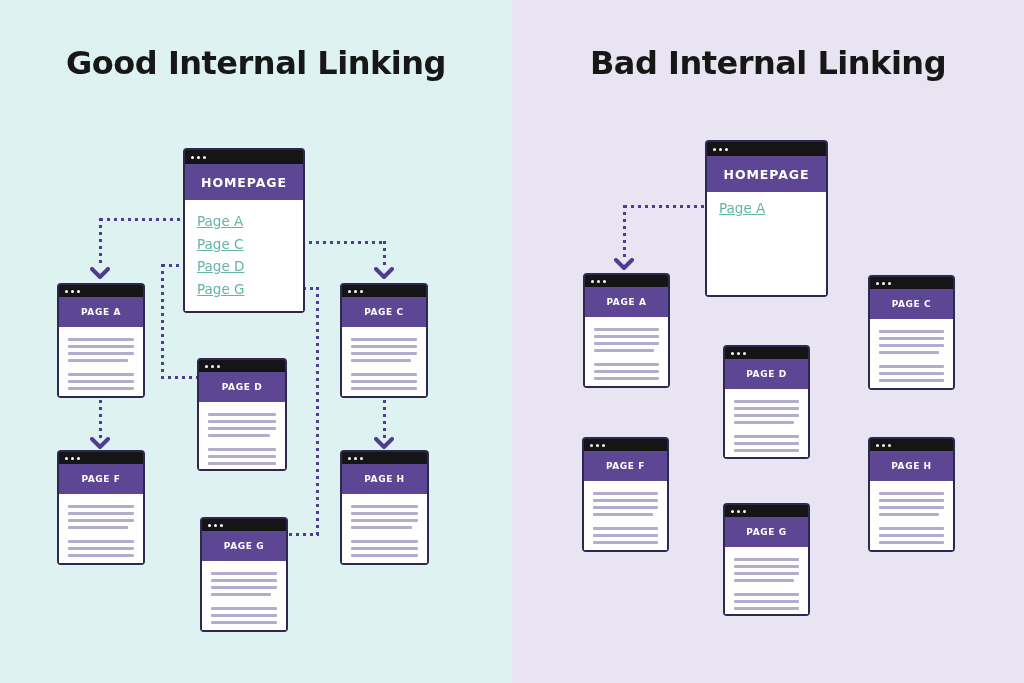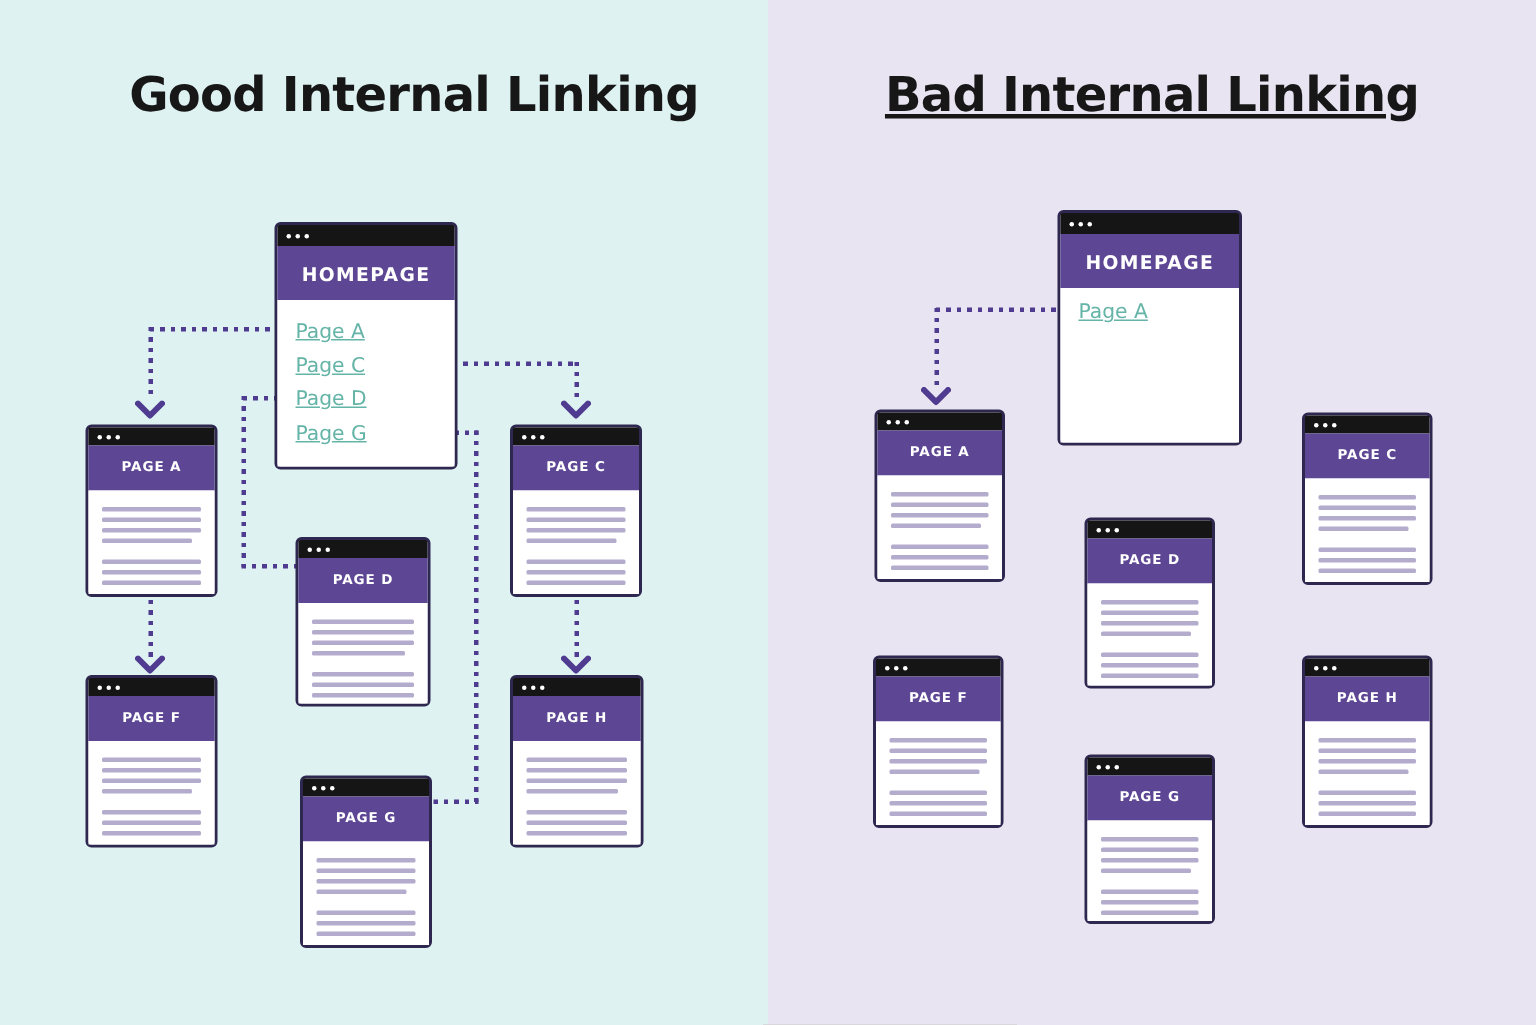--- a/index.html
+++ b/index.html
@@ -2,22 +2,22 @@
 <html><head>
 <meta charset="utf-8">
 <style>
   html,body{margin:0;padding:0;background:#ccc;font-family:"DejaVu Sans",sans-serif;}
   #stage{position:relative;width:1024px;height:683px;overflow:hidden;}
   .panel-bg{position:absolute;top:0;height:683px;width:512px;}
   #bg-left{left:0;background:#def2f2;}
   #bg-right{left:512px;background:#e9e4f1;}
   .panel-title{position:absolute;top:44px;width:512px;text-align:center;
     font-size:32px;font-weight:800;color:#171717;letter-spacing:-0.5px;}
-  #title-left{left:0;margin-left:20px;}
-  #title-right{left:512px;text-decoration:underline;}
+  #title-left{left:0;}
+  #title-right{left:512px;}
 
   
   .window{position:absolute;background:#fff;border:2px solid #2e2750;border-radius:4px;
     box-sizing:border-box;display:flex;flex-direction:column;}
   .topbar{background:#151515;display:flex;align-items:center;gap:3px;
     padding-left:6px;flex:0 0 auto;border-radius:1px 1px 0 0;}
   .page .topbar{height:12px;}
   .homepage .topbar{height:14px;}
   .topbar .dot{width:3px;height:3px;border-radius:50%;background:#fff;}
   .header{background:#5d4795;color:#fff;font-weight:bold;display:flex;

